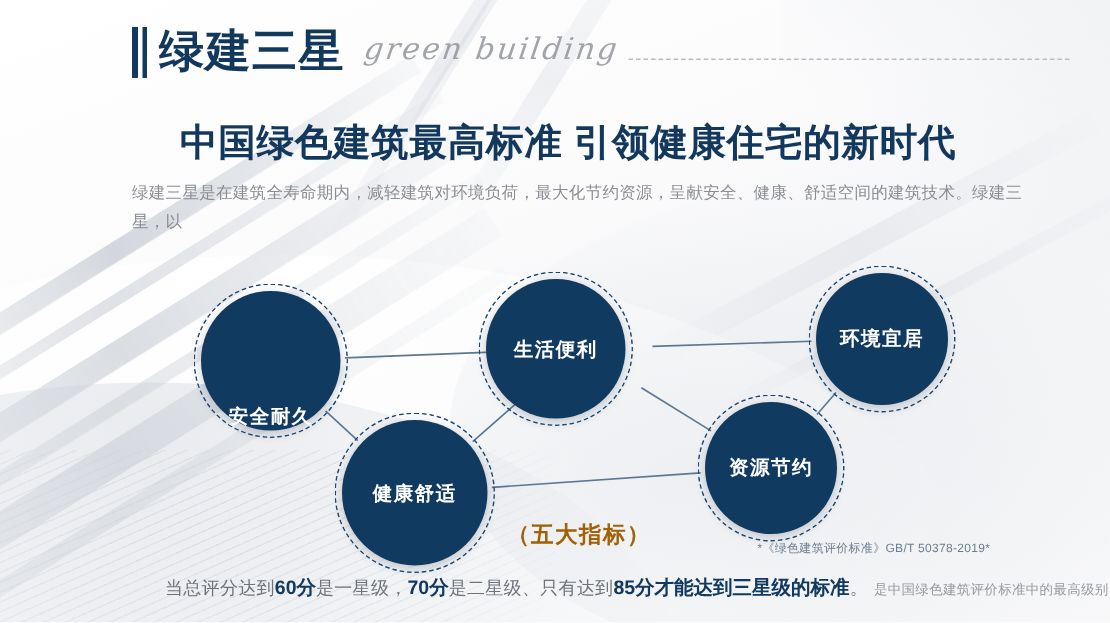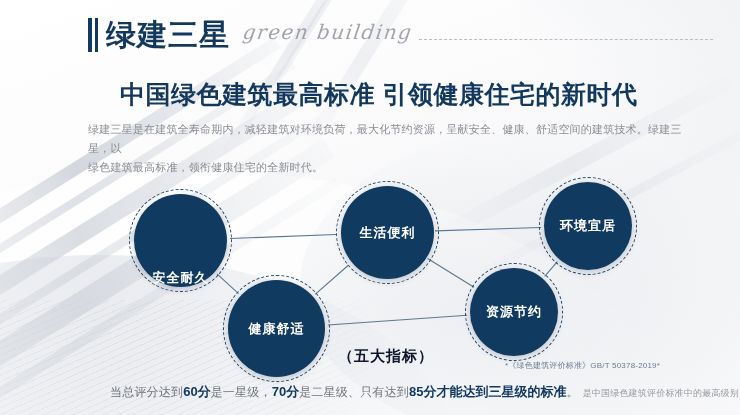--- a/index.html
+++ b/index.html
@@ -185,21 +185,21 @@
     border-radius: 50%;
     border: 1px dashed #1e466c;
   }
   .node span { position: relative; z-index: 2; }
 
   .caption-five {
     position: absolute;
     left: 338px; top: 347px;
     font-size: 15px;
     font-weight: bold;
-    color: #0f172a;
+    color: #a16207;
     letter-spacing: 1px;
   }
   .footnote {
     position: absolute;
     left: 505px; top: 360px;
     font-size: 8px;
     color: #6c7d90;
     letter-spacing: .2px;
     white-space: nowrap;
   }
@@ -264,40 +264,39 @@
 
   <div class="script-wrap">
     <span class="script-en">green building</span>
     <span class="dash-rule"></span>
   </div>
 
   <div class="headline">中国绿色建筑最高标准  引领健康住宅的新时代</div>
 
   <div class="para">
     <span>绿建三星是在建筑全寿命期内，减轻建筑对环境负荷，最大化节约资源，呈献安全、健康、舒适空间的建筑技术。绿建三星，以</span>
-    <span class="l2">绿色建筑最高标准，领衔健康住宅的全新时代。</span>
   </div>
 
   <div class="diagram">
     <svg class="edges" width="740" height="415">
       <g id="edge-group" stroke="#5c7791" stroke-width="1.1" fill="none">
           <line x1="229.96235114612298" y1="238.56976190649277" x2="336.037648853877" y2="234.43023809350723"></line>
           <line x1="216.9891299399367" y1="273.94836911160866" x2="238.5365617796618" y2="293.70018163135666"></line>
           <line x1="348.3532053119575" y1="265.21644302800075" x2="315.1476752814988" y2="294.4616804860194"></line>
           <line x1="434.9745190028302" y1="230.91192901966224" x2="541.0241940781208" y2="227.5078653752702"></line>
           <line x1="427.5951046414543" y1="258.543274855997" x2="474.0309107444777" y2="287.272042055922"></line>
           <line x1="557.3446300114301" y1="261.6265110677974" x2="544.6553699885699" y2="276.3734889322026"></line>
           <line x1="327.87616333744245" y1="324.9307086523461" x2="467.113015983305" y2="315.25741152115984"></line>
         </g>
     </svg>
     <div id="node-host">
         <div class="node" style="left: 134px; top: 194px; width: 93px; height: 93px; align-items: flex-end;">
           <span>安全耐久</span>
         </div>
-        <div class="node" style="left: 341px; top: 186px; width: 93px; height: 93px; text-align: center;">
+        <div class="node" style="left: 324px; top: 186px; width: 93px; height: 93px; text-align: center;">
           <span>生活便利</span>
         </div>
         <div class="node" style="left: 544px; top: 182px; width: 88px; height: 88px;">
           <span>环境宜居</span>
         </div>
         <div class="node" style="left: 228px; top: 280px; width: 97px; height: 97px;">
           <span>健康舒适</span>
         </div>
         <div class="node" style="left: 470px; top: 268px; width: 88px; height: 88px;">
           <span>资源节约</span>

